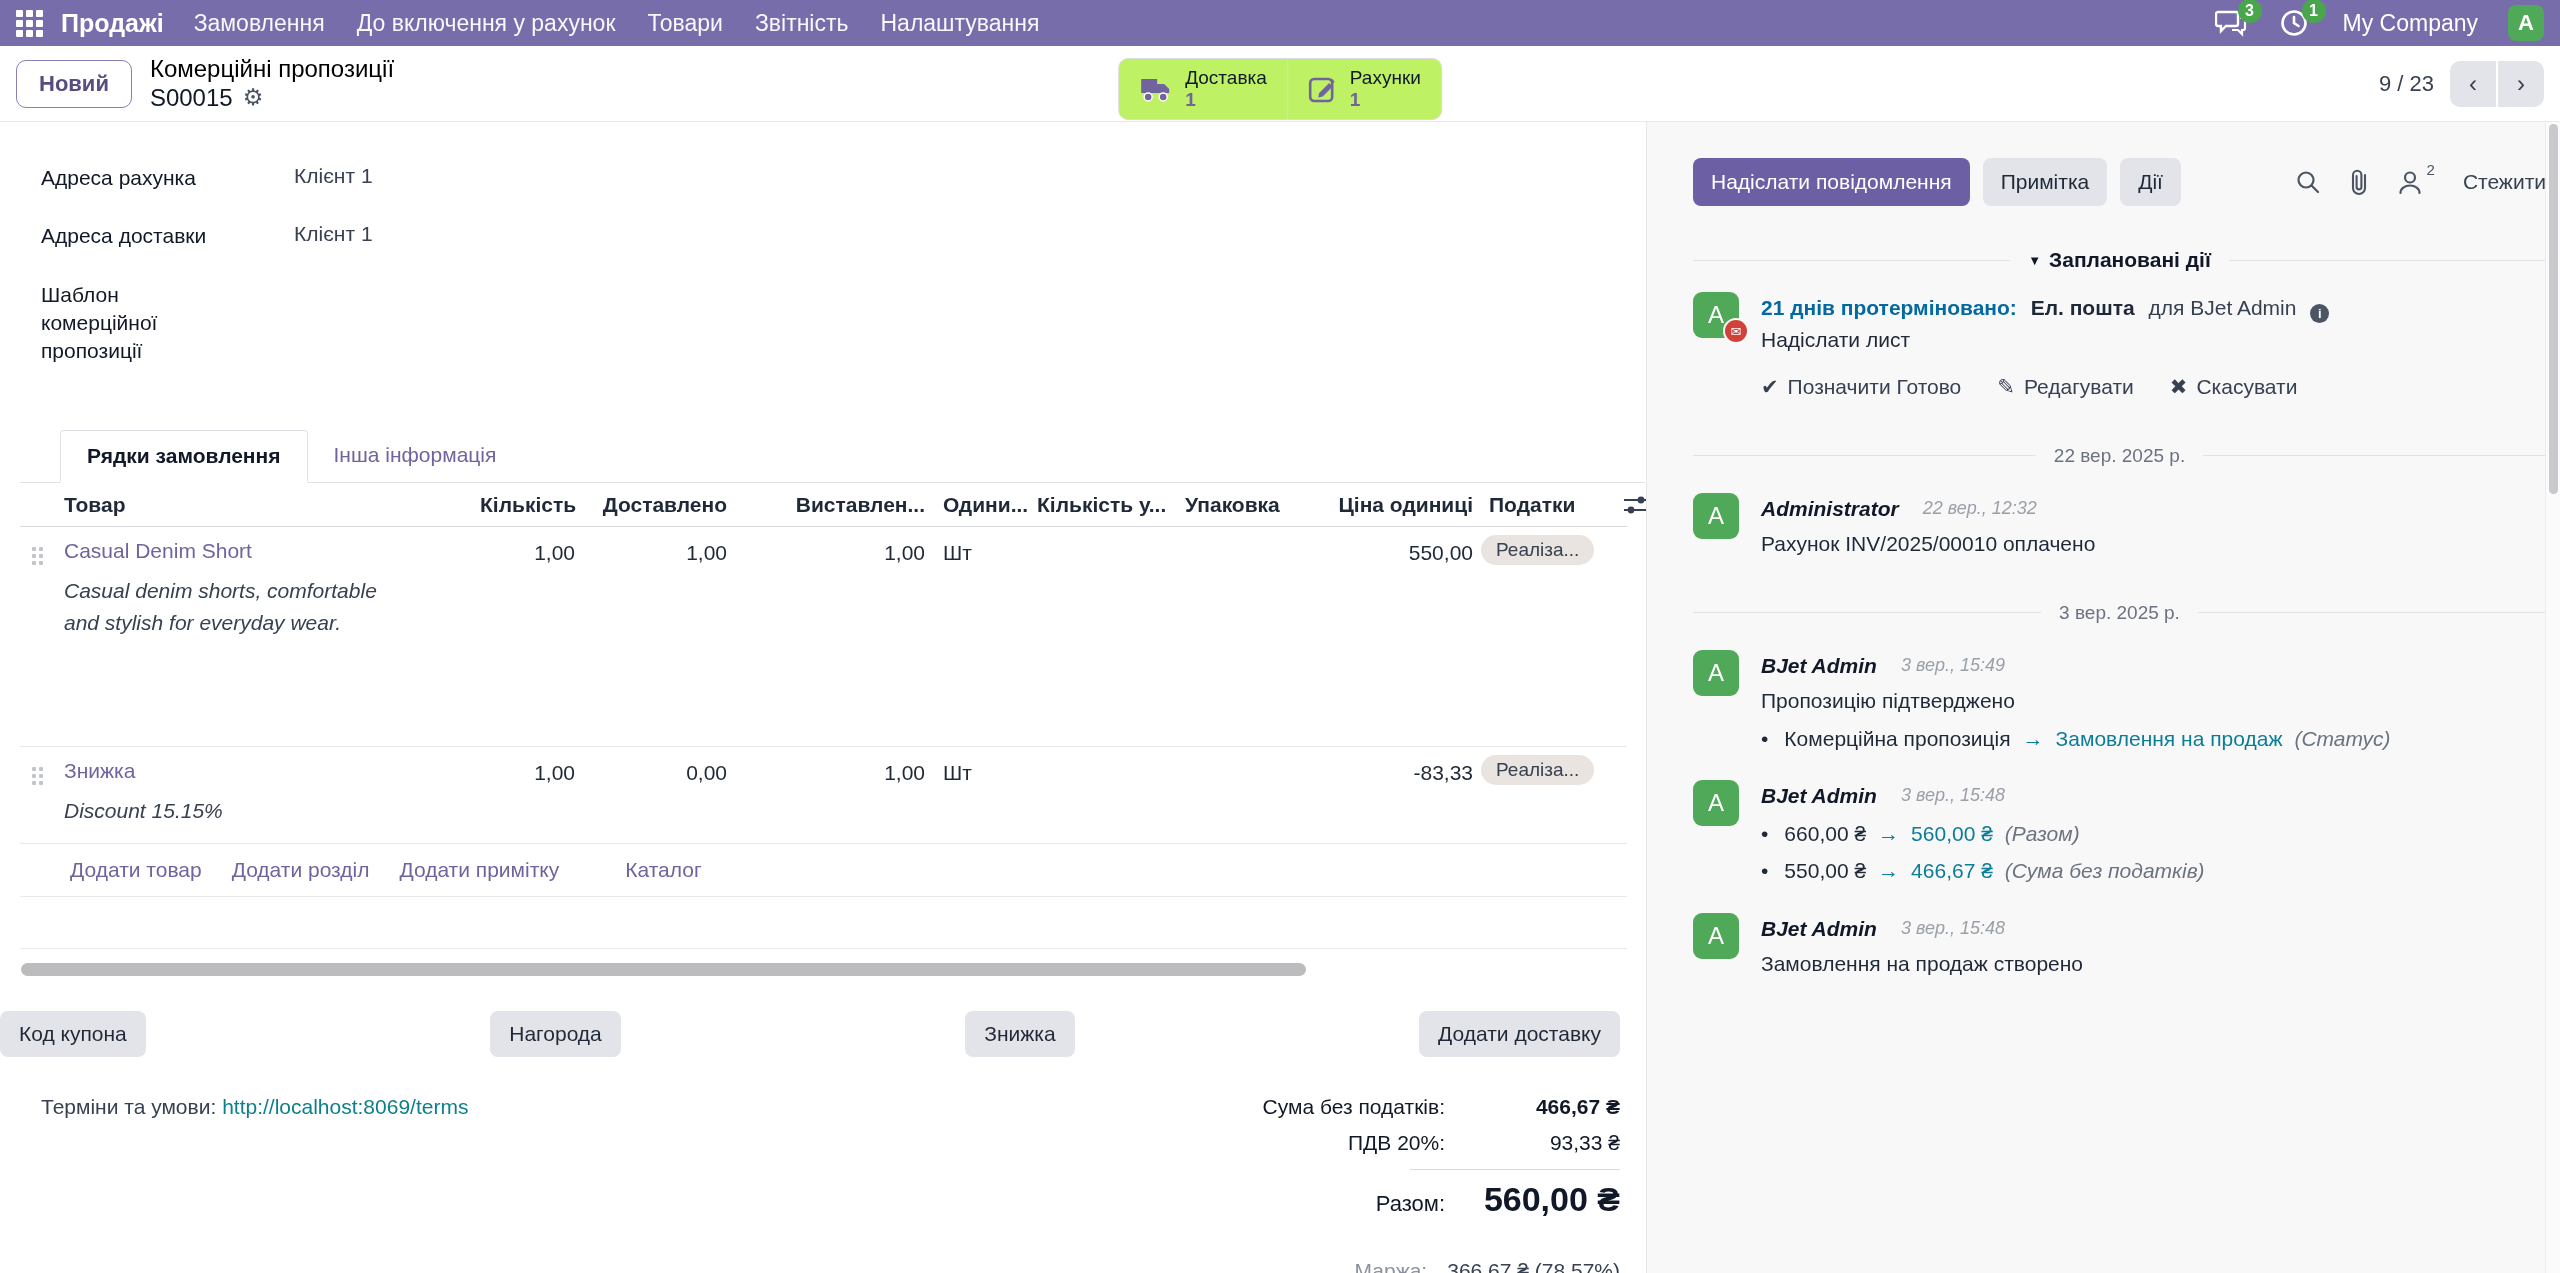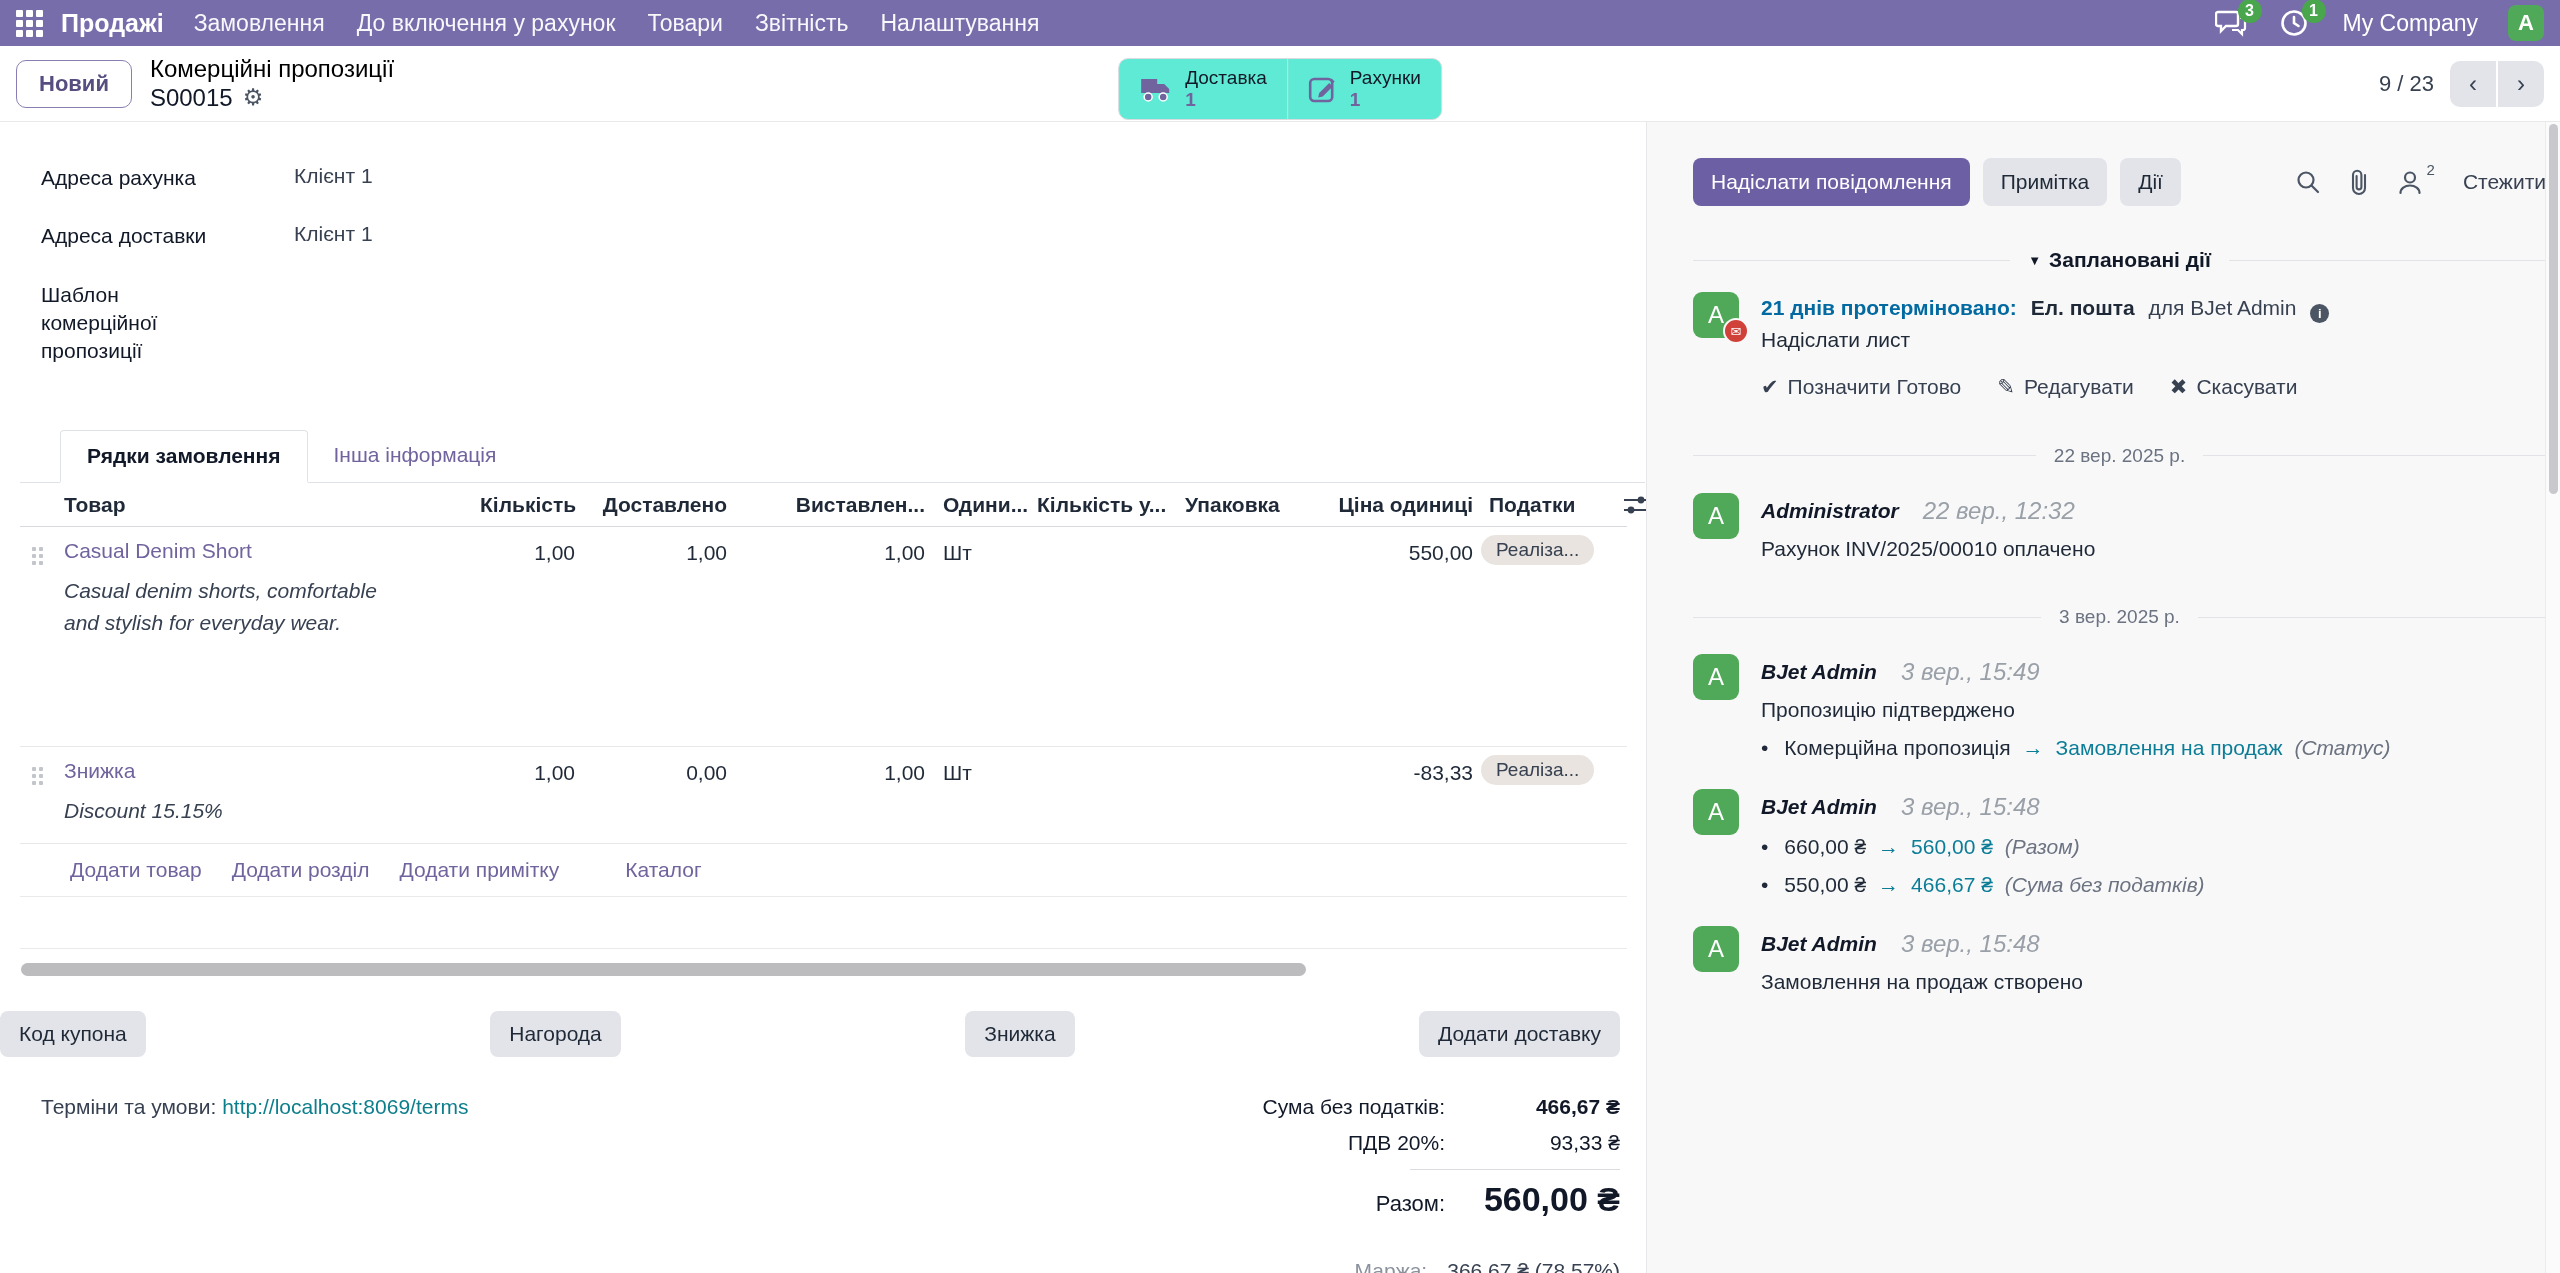--- a/index.html
+++ b/index.html
@@ -21,21 +21,21 @@
   .nav-avatar { width:36px; height:36px; border-radius:8px; background:#4fa958; color:#fff; font-size:22px; font-weight:700;
                 display:flex; align-items:center; justify-content:center; }
 
   
   .control-panel { height:76px; background:#fff; border-bottom:1px solid #e8e9eb; display:flex; align-items:center; padding:0 16px; position:relative; }
   .btn-new { border:1px solid #8a7fb5; color:#574d80; background:#fff; border-radius:10px; padding:10px 22px; font-size:22px; font-weight:600; cursor:pointer; }
   .crumbs { margin-left:18px; line-height:1.2; }
   .crumb-top { font-weight:400; font-size:24px; color:#000000; }
   .crumb-bottom { font-size:24px; color:#111827; display:flex; align-items:center; gap:10px; }
   .gear { color:#4b5563; font-size:23px; cursor:pointer; }
-  .stat-buttons { position:absolute; left:50%; top:12px; transform:translateX(-50%); display:flex; border:1px solid #d9dbdf; border-radius:10px; background:#5eead4; }
+  .stat-buttons { position:absolute; left:50%; top:12px; transform:translateX(-50%); display:flex; border:1px solid #d9dbdf; border-radius:10px; background:#bef264; }
   .stat-btn { display:flex; align-items:center; gap:12px; padding:8px 20px; cursor:pointer; }
   .stat-btn + .stat-btn { border-left:1px solid #d9dbdf; }
   .stat-text { line-height:1.15; }
   .stat-label { font-size:19px; color:#111827; }
   .stat-value { font-size:19px; color:#71639d; font-weight:600; }
   .pager { margin-left:auto; display:flex; align-items:center; gap:16px; }
   .pager-count { font-size:22px; color:#374151; }
   .pager-btns { display:flex; gap:2px; }
   .pager-btn { width:46px; height:46px; background:#e2e4e9; color:#374151; font-size:24px; display:flex; align-items:center; justify-content:center; cursor:pointer; }
   .pager-btn.prev { border-radius:10px 0 0 10px; }
@@ -130,21 +130,21 @@
   .info-icon { display:inline-flex; width:19px; height:19px; border-radius:50%; background:#4b5563; color:#fff; font-size:13px; font-weight:700;
                align-items:center; justify-content:center; vertical-align:-3px; margin-left:8px; font-style:normal; }
   .act-summary { color:#1f2937; }
   .act-actions { display:flex; gap:36px; margin-top:16px; }
   .act-link { color:#374151; font-weight:500; cursor:pointer; white-space:nowrap; }
   .act-link .gl { margin-right:9px; color:#374151; }
   .message { display:flex; margin-top:26px; }
   .msg-body { margin-left:22px; line-height:1.5; min-width:0; }
   .msg-head { display:flex; align-items:center; gap:24px;font-style:italic; }
   .msg-author { font-weight:700; color:#111827; }
-  .msg-time { color:#9aa0a8; font-size:24px; }
+  .msg-time { color:#9aa0a8; font-size:18px; }
   .msg-text { color:#1f2937; margin-top:4px; }
   .track-line { margin-top:6px; color:#1f2937; display:flex; align-items:baseline; gap:12px; flex-wrap:nowrap; white-space:nowrap; }
   .bullet { color:#1f2937; margin-right:4px; }
   .tnew { color:#0c7d97; font-weight:500; }
   .tarrow { color:#0c7d97; font-weight:600; }
   .tfield { color:#6b7280; font-style:italic; }
 
   
   .vscroll { position:absolute; right:0; top:122px; bottom:0; width:15px; background:#fbfbfc; border-left:1px solid #ececee; }
   .vscroll .vthumb { position:absolute; top:2px; left:3px; width:9px; height:370px; background:#c9c9cd; border-radius:5px; cursor:pointer; }

